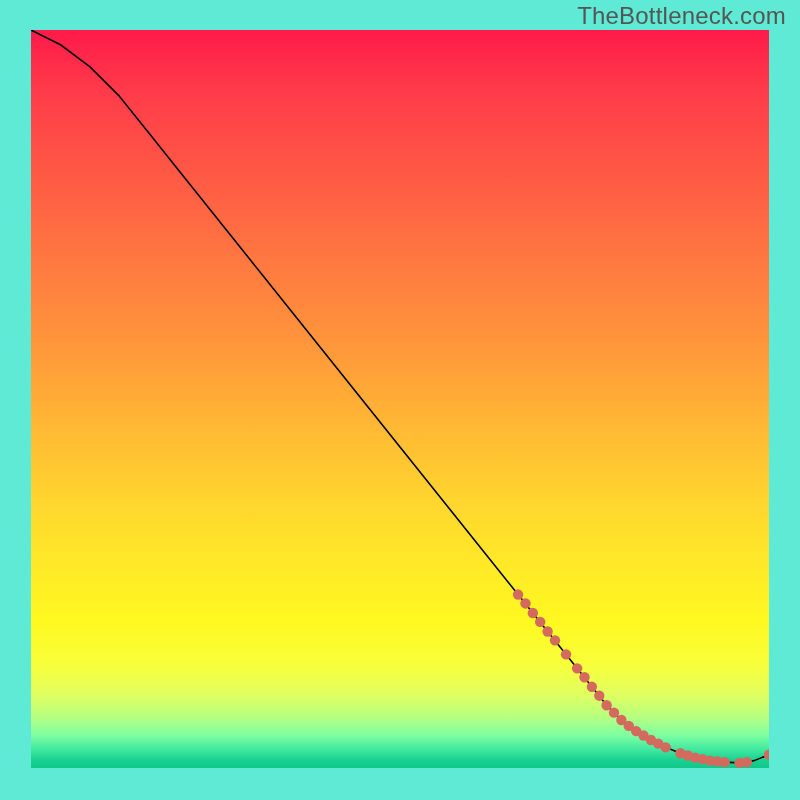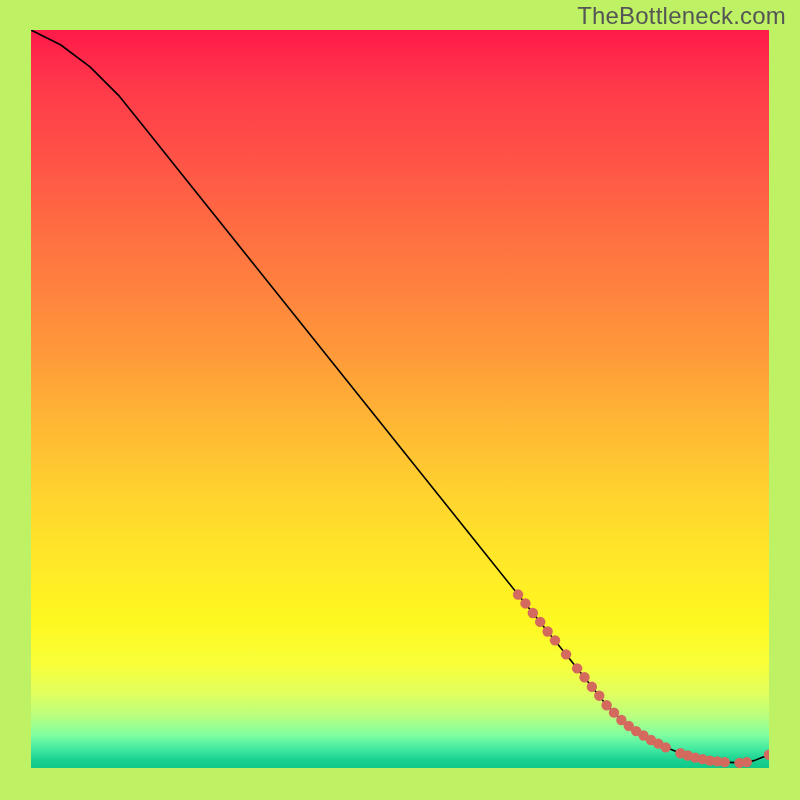--- a/index.html
+++ b/index.html
@@ -8,21 +8,21 @@
     width: 800px;
     height: 800px;
     background: #000;
     overflow: hidden;
     font-family: Arial, Helvetica, sans-serif;
   }
   .frame {
     position: relative;
     width: 800px;
     height: 800px;
-    background: #bef264;
+    background: #5eead4;
   }
   .watermark {
     position: absolute;
     top: 2px;
     right: 14px;
     color: #555555;
     font-size: 24px;
     font-weight: 500;
     letter-spacing: 0.2px;
     user-select: none;

